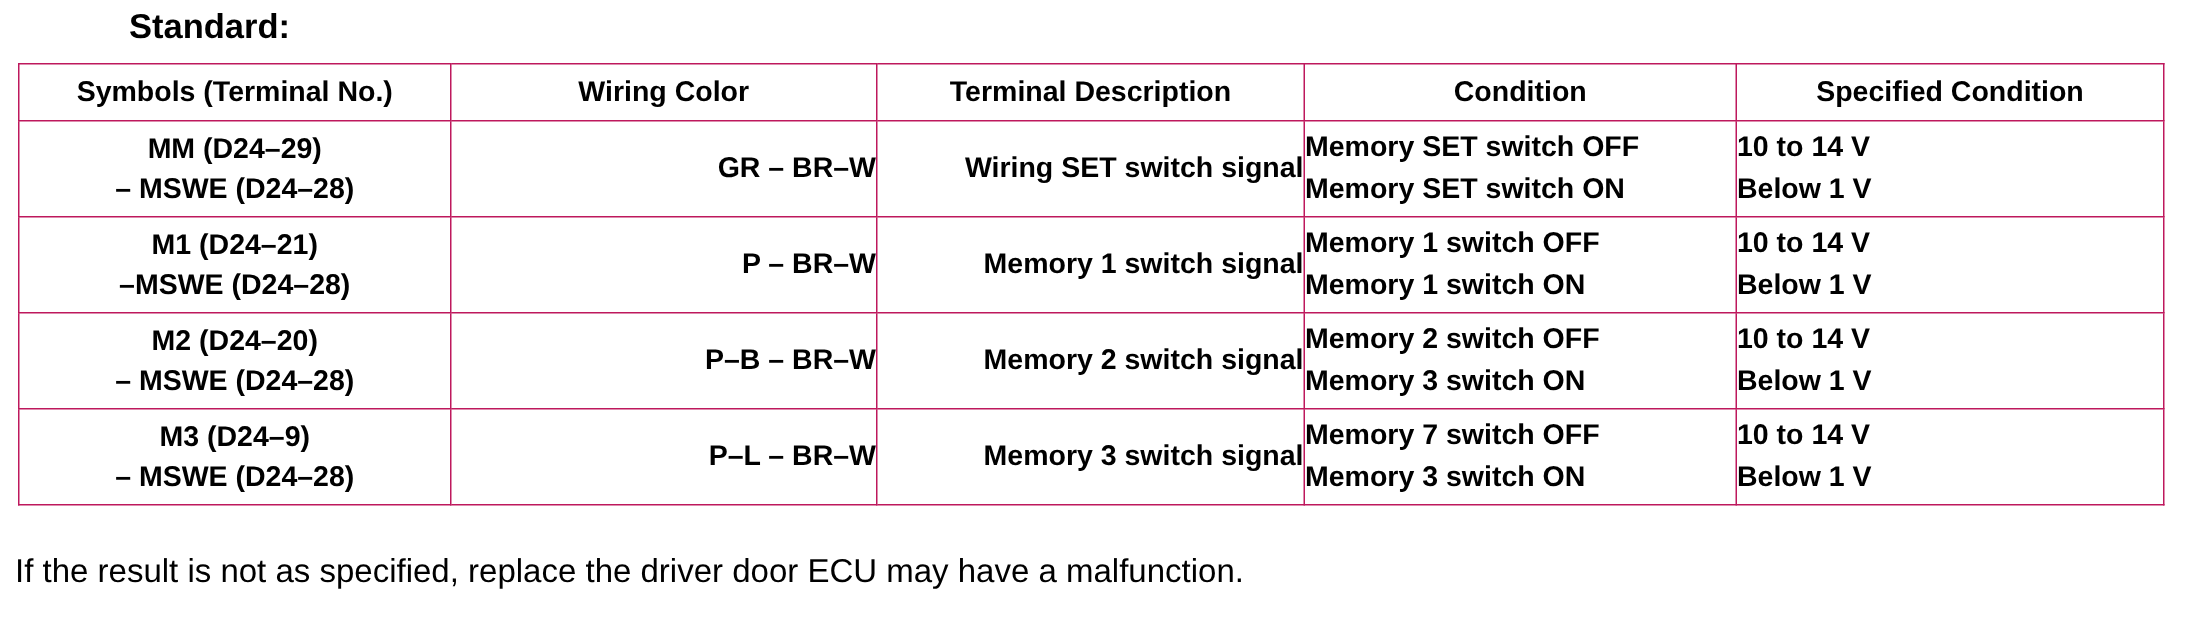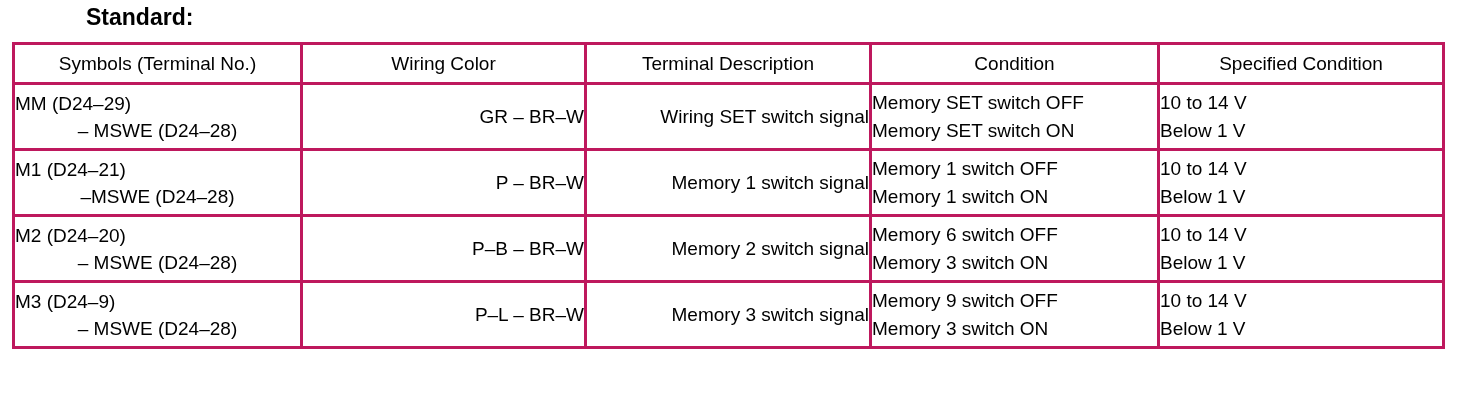--- a/index.html
+++ b/index.html
@@ -38,24 +38,24 @@
   
   .spec-table {
     position: absolute;
     left: 12px;
     top: 42px;
     width: 1430px;
     border-collapse: collapse;
     table-layout: fixed;
   }
   .spec-table td, .spec-table th {
-    border: 3px solid #be185d;
+    border: 1px solid #be185d;
     padding: 0;
     vertical-align: middle;
-    font-weight: normal;
+    font-weight: bold;
     font-size: 19px;
     line-height: 25px;
   }
 
   
   .col-sym   { width: 288px; }
   .col-wire  { width: 284px; }
   .col-desc  { width: 285px; }
   .col-cond  { width: 288px; }
   .col-spec  { width: 285px; }
@@ -76,21 +76,21 @@
     height: 63px;
   }
 
   
   .sym-cell {
     padding: 2px 8px 2px 7px;
     text-align: left;
   }
   .sym-line1 {
     display: block;
-    text-align: left;
+    text-align: center;
     white-space: nowrap;
     font-size: 19px;
     line-height: 27px;
   }
   .sym-line2 {
     display: block;
     text-align: center;
     white-space: nowrap;
     font-size: 19px;
     line-height: 27px;
@@ -213,47 +213,48 @@
           <span class="sym-line1">M2 (D24–20)</span>
           <span class="sym-line2">– MSWE (D24–28)</span>
         </td>
         <td class="center-cell">
           <span class="line">P–B – BR–W</span>
         </td>
         <td class="center-cell">
           <span class="line">Memory 2 switch signal</span>
         </td>
         <td class="two-line-cell">
-          <span class="line">Memory 6 switch OFF</span>
+          <span class="line">Memory 2 switch OFF</span>
           <span class="line">Memory 3 switch ON</span>
         </td>
         <td class="two-line-cell">
           <span class="line">10 to 14 V</span>
           <span class="line">Below 1 V</span>
         </td>
       </tr>
 
       <tr>
         <td class="sym-cell">
           <span class="sym-line1">M3 (D24–9)</span>
           <span class="sym-line2">– MSWE (D24–28)</span>
         </td>
         <td class="center-cell">
           <span class="line">P–L – BR–W</span>
         </td>
         <td class="center-cell">
           <span class="line">Memory 3 switch signal</span>
         </td>
         <td class="two-line-cell">
-          <span class="line">Memory 9 switch OFF</span>
+          <span class="line">Memory 7 switch OFF</span>
           <span class="line">Memory 3 switch ON</span>
         </td>
         <td class="two-line-cell">
           <span class="line">10 to 14 V</span>
           <span class="line">Below 1 V</span>
         </td>
       </tr>
 
     </tbody>
   </table>
 
+  <div class="footer-note">If the result is not as specified, replace the driver door ECU may have a malfunction.</div>
 
 </div>
 
 </body></html>

